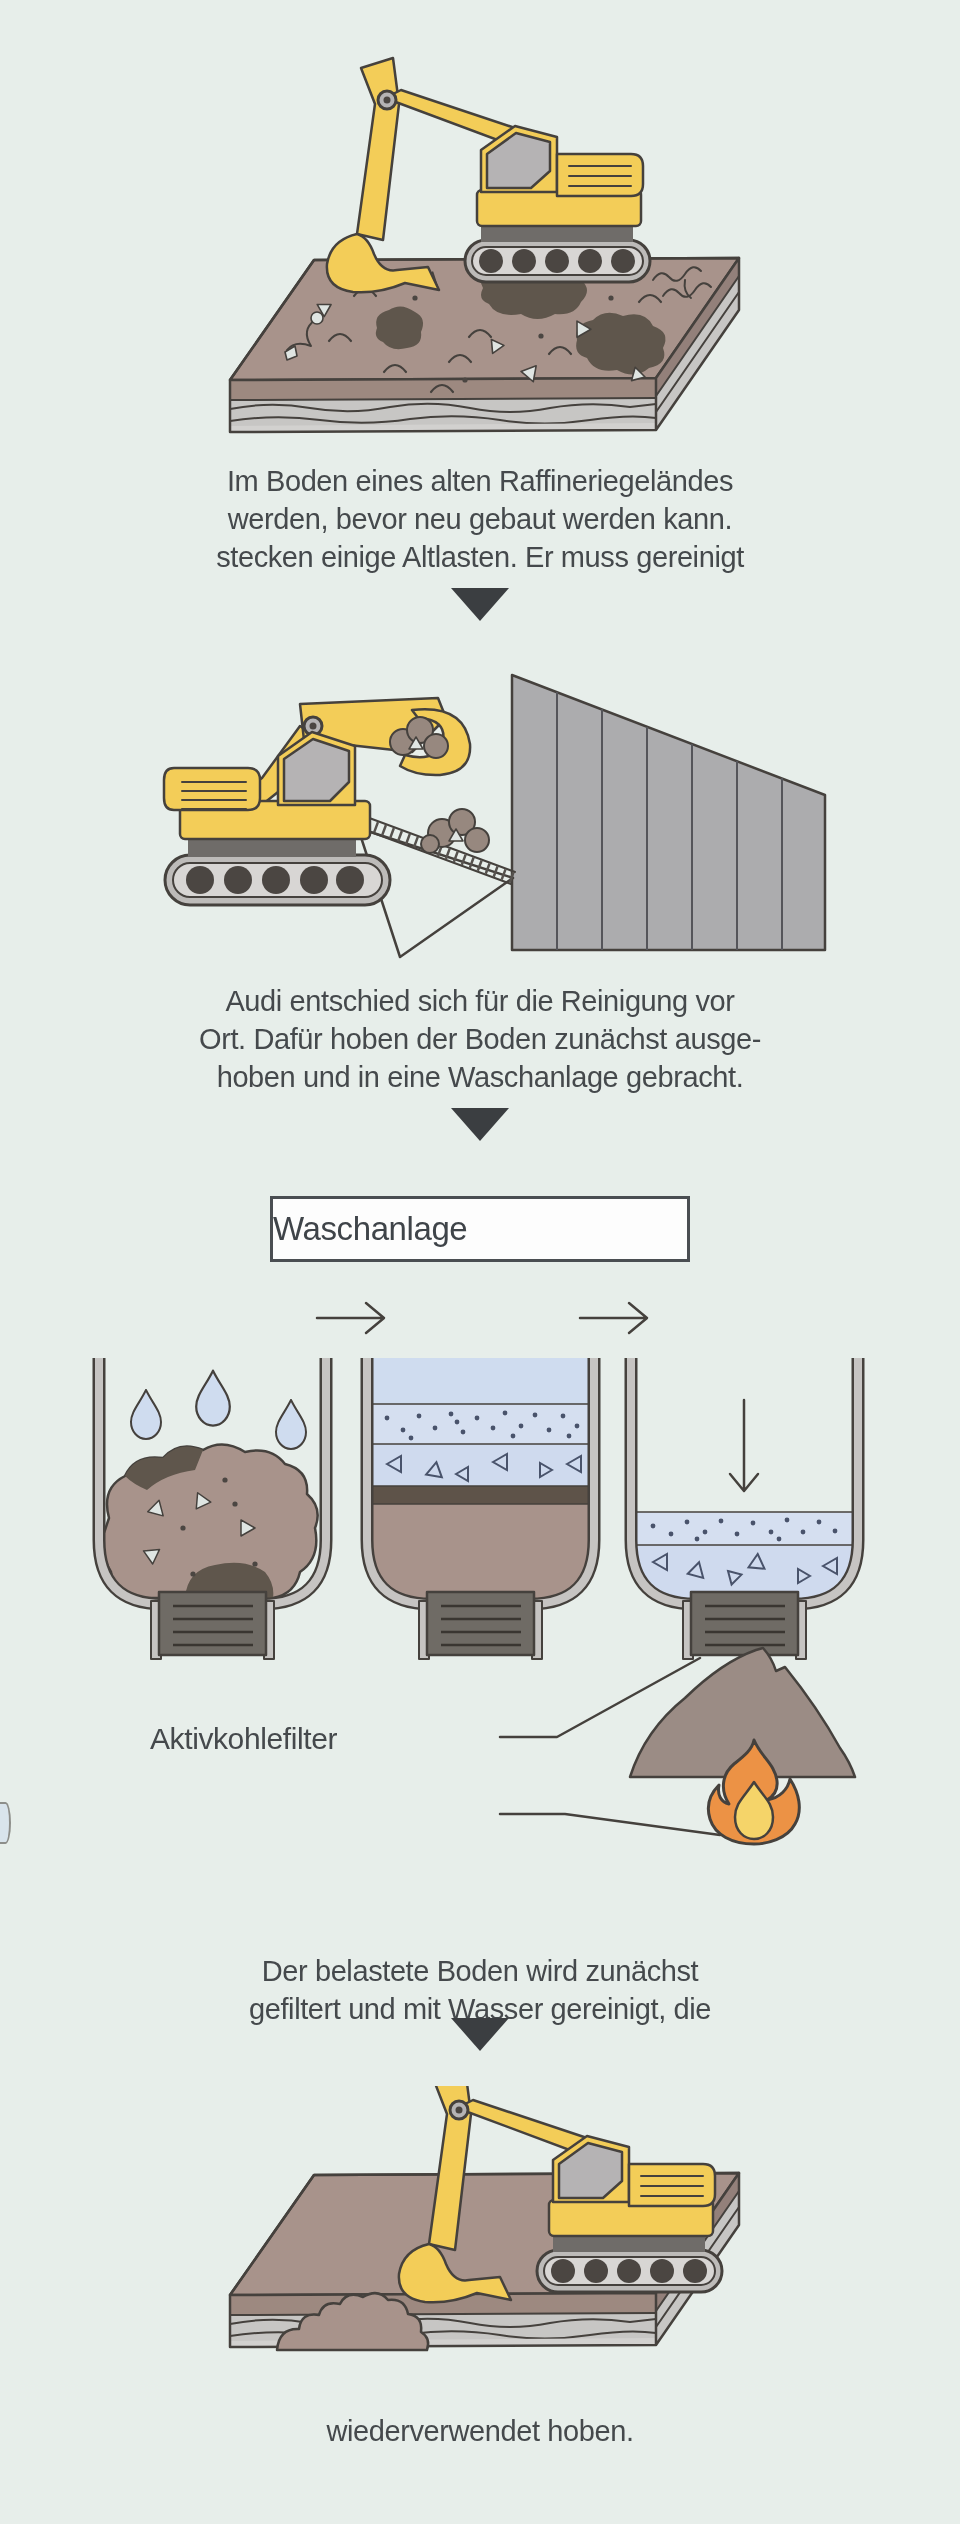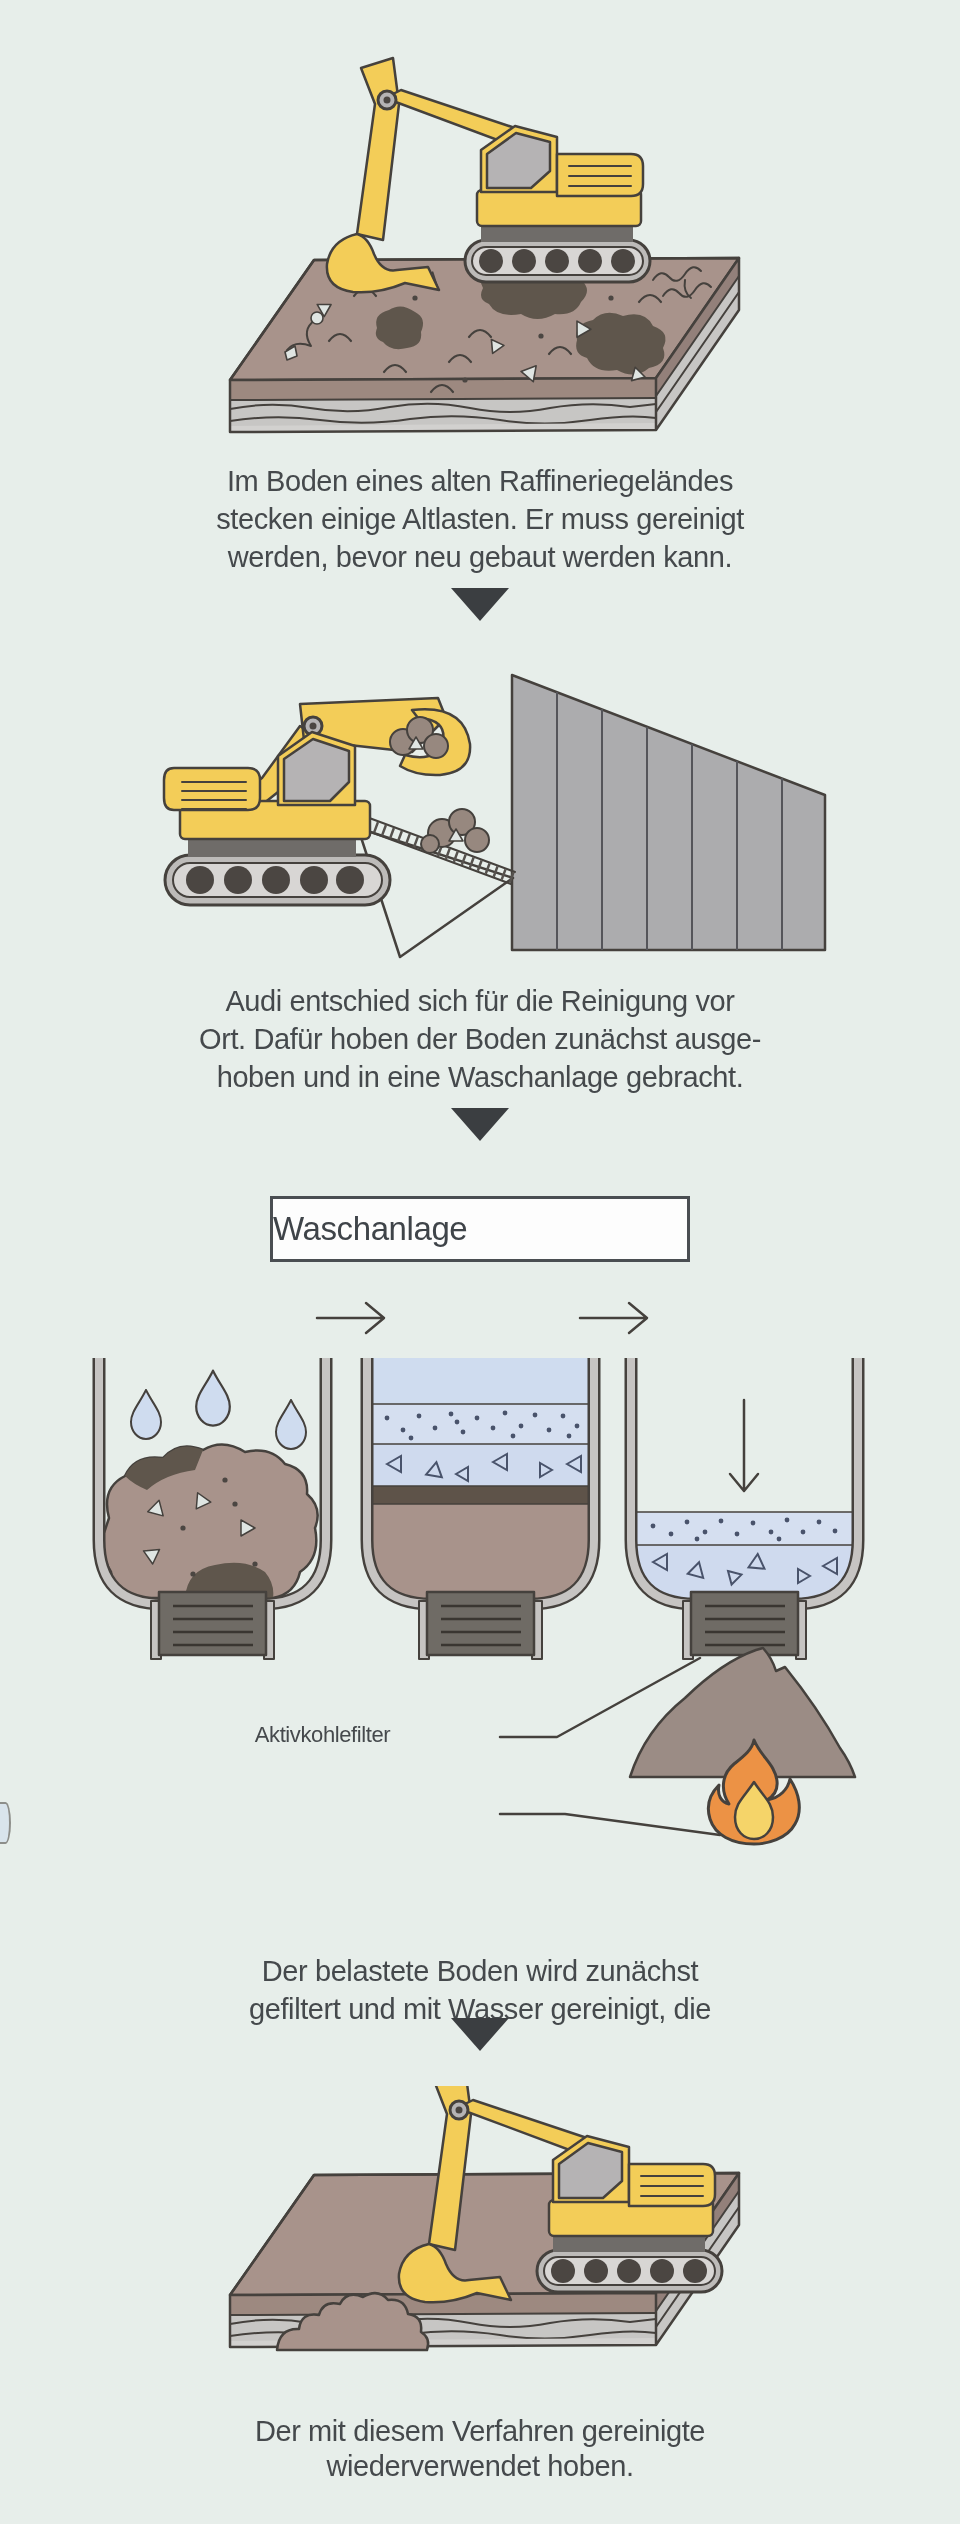--- a/index.html
+++ b/index.html
@@ -18,22 +18,22 @@
   .abs{position:absolute;}
   .caption{left:0;width:960px;text-align:center;color:var(--p-text);
     font-size:29px;line-height:38px;letter-spacing:-0.4px;font-weight:500;}
   .caption div{white-space:nowrap;}
   .down-arrow{left:50%;transform:translateX(-50%);width:0;height:0;
     border-left:29px solid transparent;border-right:29px solid transparent;
     border-top:33px solid var(--p-arrow);}
   #wasch-box{left:270px;top:1196px;width:414px;height:60px;background:var(--p-box);
     border:3px solid #4a4e52;color:#3f4449;font-size:33px;line-height:60px;
     text-align:left;letter-spacing:-0.4px;}
-  .point-label{color:var(--p-text);font-size:22px;letter-spacing:-0.4px;
-    text-align:center;width:345px;left:150px;}
+  .point-label{color:var(--p-text);font-size:30px;letter-spacing:-0.4px;
+    text-align:left;width:345px;left:150px;}
   #edge-drop{left:0;top:1802px;width:9px;height:38px;background:var(--p-water);
     border:2px solid var(--p-outline);border-left:none;border-radius:0 60% 60% 0;opacity:.55;}
   svg{display:block;}
   .s-out{stroke:var(--p-outline);stroke-linejoin:round;stroke-linecap:round;fill:none;}
   .f-yel{fill:var(--p-yellow);}  .f-cab{fill:var(--p-cab);}
   .f-track{fill:var(--p-track);} .f-track_in{fill:var(--p-track_in);}
   .f-dark{fill:var(--p-dark);}   .f-base{fill:var(--p-base);}
   .f-soil{fill:var(--p-soil);}   .f-sside{fill:var(--p-soil_side);}
   .f-sside2{fill:var(--p-soil_side2);} .f-soild{fill:var(--p-soil_dark);}
   .f-band{fill:var(--p-band);}   .f-band2{fill:var(--p-band2);}
@@ -128,22 +128,22 @@
       <circle class="f-dark" cx="190" cy="258" r="2.6"></circle>
         <circle class="f-dark" cx="316" cy="296" r="2.6"></circle>
       <circle class="f-dark" cx="240" cy="340" r="2.6"></circle>
         <circle class="f-dark" cx="386" cy="258" r="2.6"></circle>
     </g>
     <use href="#excavator-dig"></use>
   </svg>
 
   <div class="abs caption" style="top:462px">
     <div>Im Boden eines alten Raffineriegeländes</div>
+    <div>werden, bevor neu gebaut werden kann.</div>
     <div>stecken einige Altlasten. Er muss gereinigt</div>
-    <div>werden, bevor neu gebaut werden kann.</div>
   </div>
 
   <div class="abs down-arrow" style="top:588px"></div>
 
   <svg class="abs" style="left:150px;top:660px" width="680" height="300" viewBox="0 0 680 300">
     <g>
       <polygon class="f-build s-out" stroke-width="2.5" points="362,15 675,135 675,290 362,290"></polygon>
       <path stroke="var(--p-panel)" stroke-width="2" fill="none" d="M407,32 V290 M452,49 V290 M497,67 V290 M542,84 V290 M587,101 V290 M632,118 V290"></path>
     </g>
     <g>
@@ -358,17 +358,16 @@
 
   <svg class="abs" style="left:225px;top:2086px" width="540" height="330" viewBox="0 0 540 330">
     <use href="#slab" transform="translate(0,-131)"></use>
     <g>
       <path class="f-soil s-out" stroke-width="2.5" d="M52,264 Q54,242 74,243 Q76,226 94,229 Q98,214 115,218 Q122,204 138,211 Q153,202 163,214 Q180,212 183,228 Q198,230 196,246 Q206,252 202,264 Z"></path>
     </g>
     <use href="#excavator-dig" transform="translate(72,-36)"></use>
   </svg>
 
   <div class="abs caption" style="top:2414px;line-height:35px">
-    <div>Der mit diesem Verfahren gereinigte</div>
     <div>wiederverwendet hoben.</div>
   </div>
 
 </div>
 
 </body></html>

